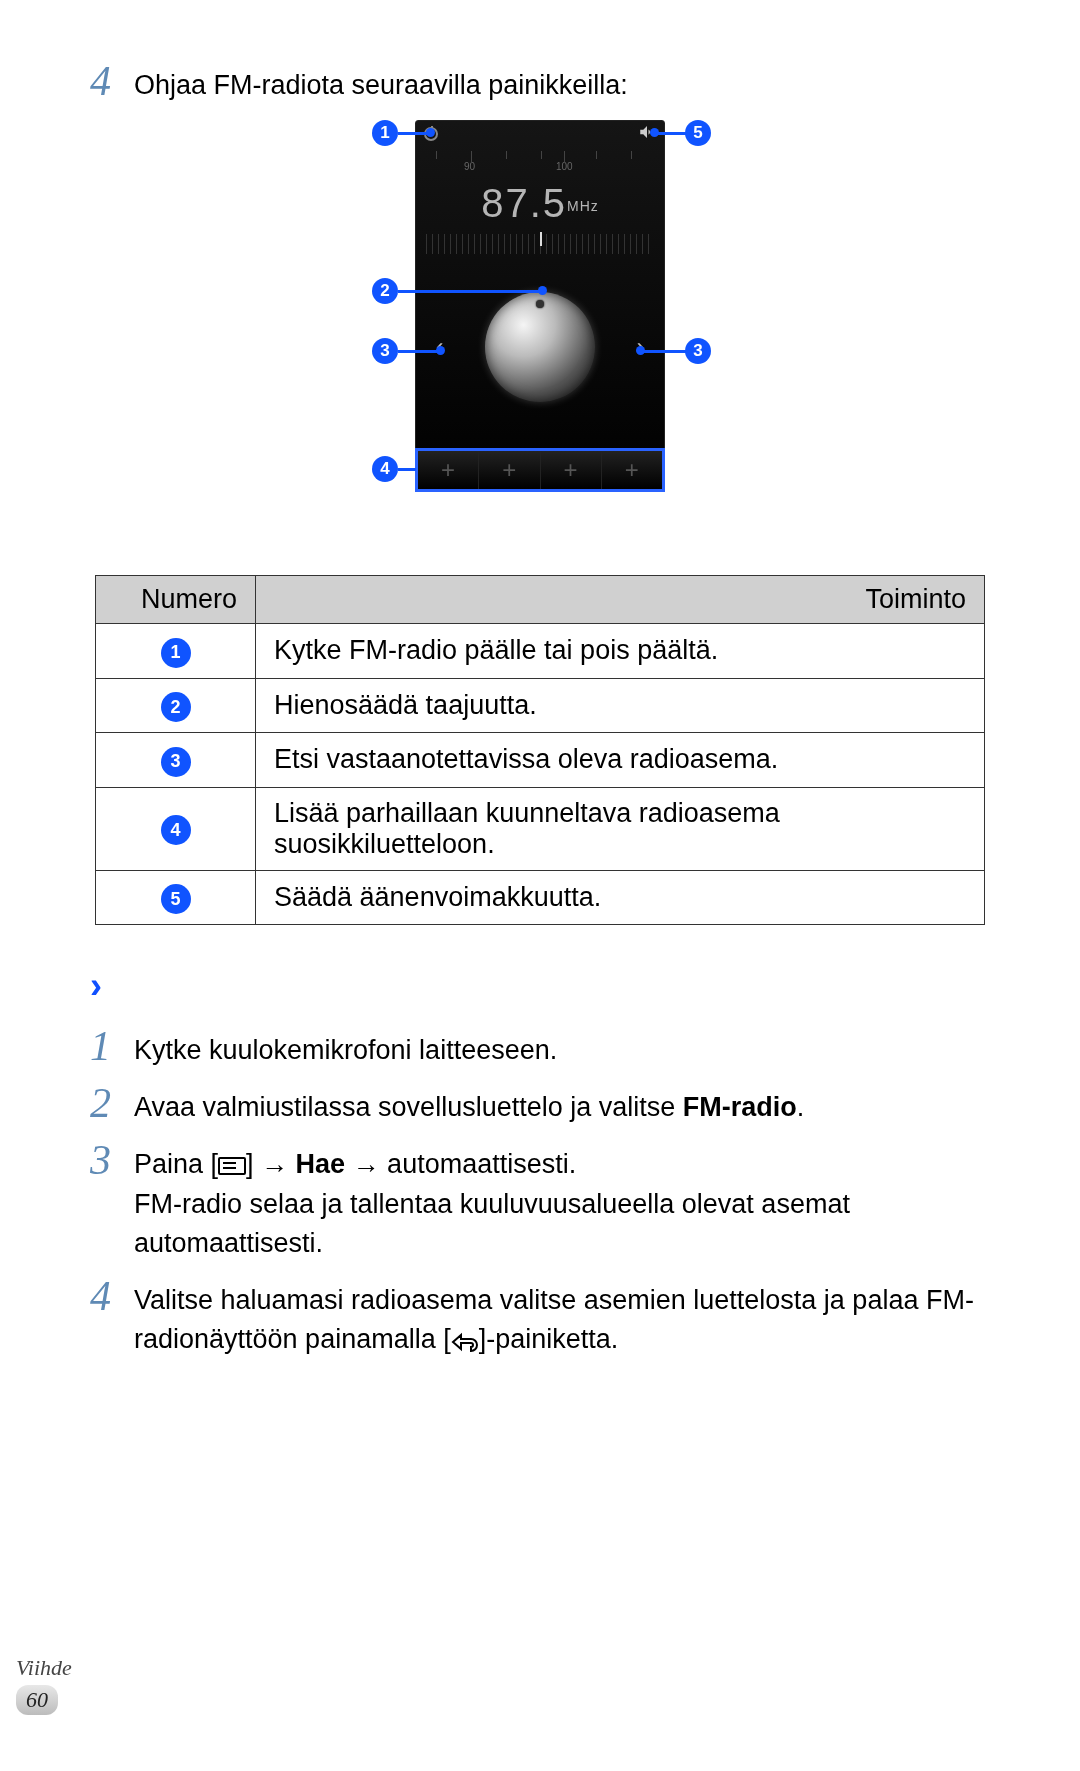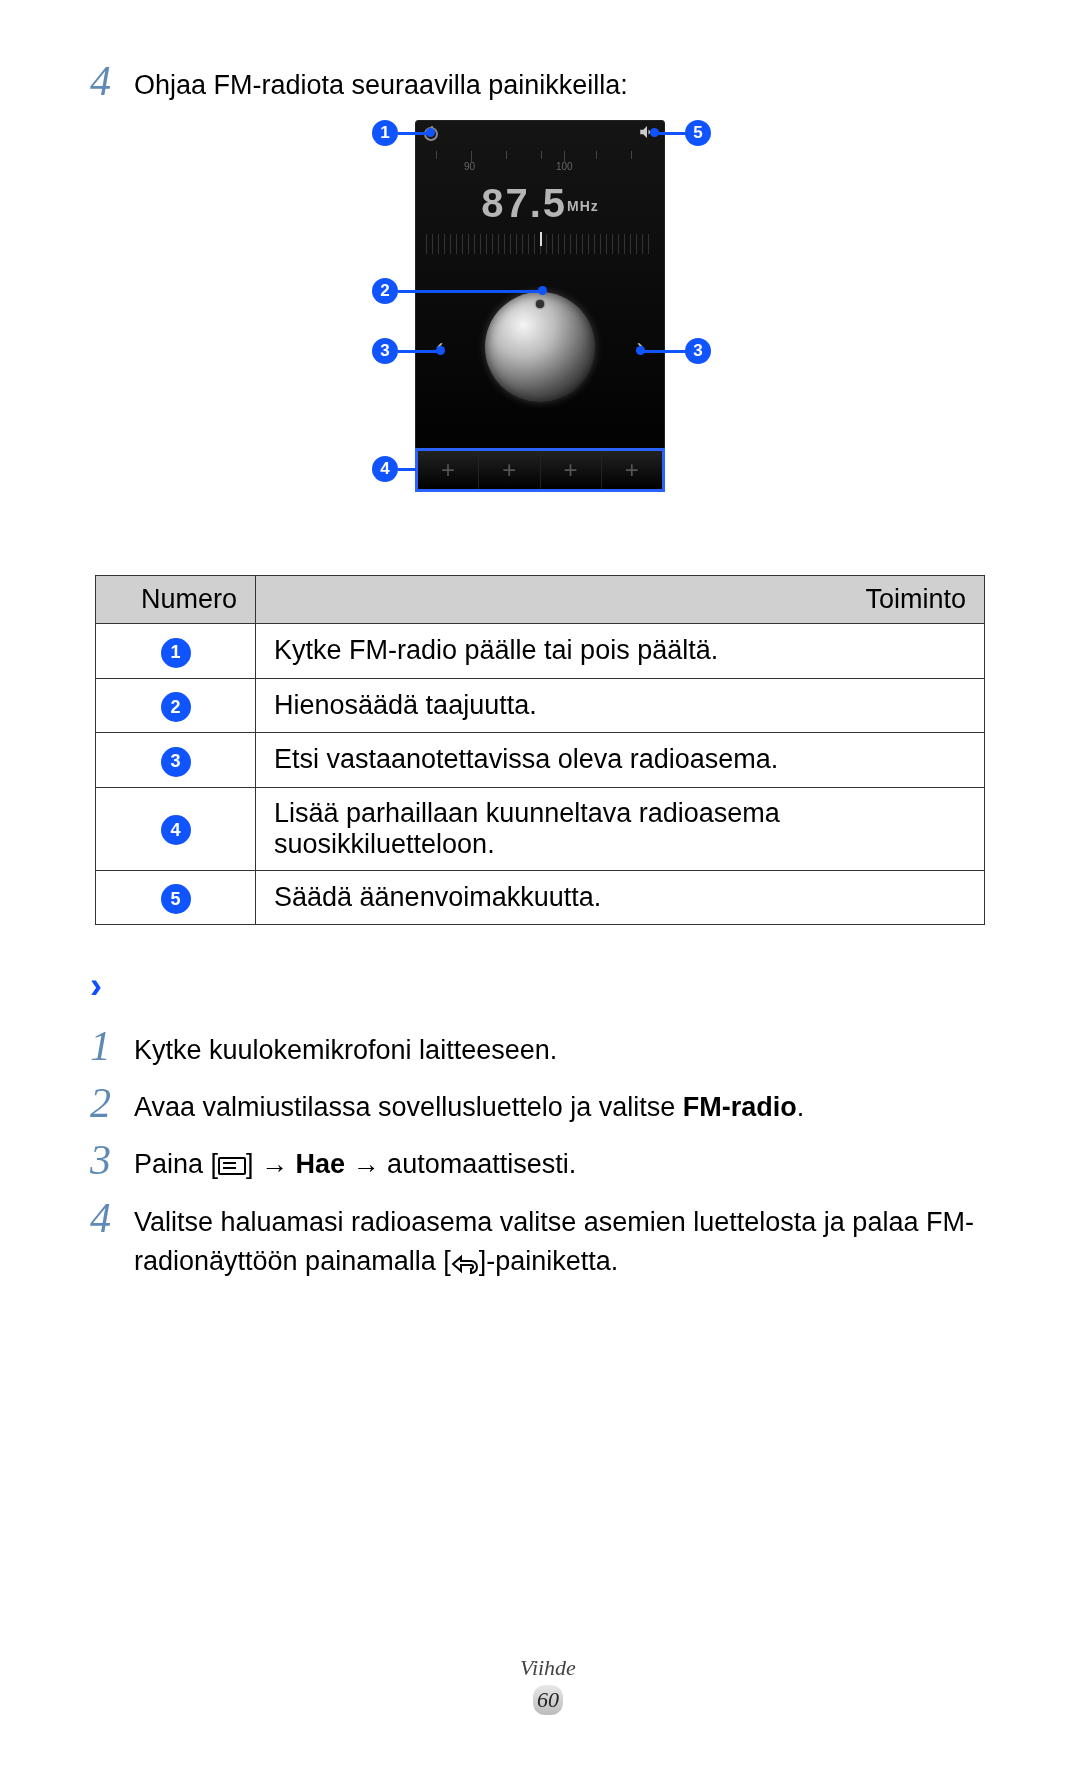--- a/index.html
+++ b/index.html
@@ -35,21 +35,21 @@
   border-radius: 3px;
   color: #aaa;
 }
 .phone-topbar { height: 26px; display: flex; align-items: center; justify-content: space-between; padding: 0 8px; }
 .pwr-icon { width: 14px; height: 14px; border: 2px solid #888; border-radius: 50%; position: relative; }
 .pwr-icon::after { content:""; position:absolute; top:-3px; left:5px; width:2px; height:8px; background:#888; }
 .spk-icon svg { width:18px; height:18px; fill:#ccc; }
 .scale { height: 28px; padding: 4px 10px; position: relative; }
 .scale-tick { position:absolute; top:4px; width:1px; height:8px; background:#444; }
 .scale-lbl { position:absolute; top:14px; font-size:10px; color:#666; }
-.freq { font-size: 40px; color: #b5b5b5; text-align:center; letter-spacing:2px; margin-top:6px; font-family: "Segoe UI Light", Arial, sans-serif; font-weight:700; }
+.freq { font-size: 40px; color: #b5b5b5; text-align:center; letter-spacing:2px; margin-top:6px; font-family: "Segoe UI Light", Arial, sans-serif; font-weight:400; }
 .freq .unit { font-size:14px; vertical-align: 6px; letter-spacing:1px; }
 .fine-ticks { height:20px; margin:8px 10px 0; background: repeating-linear-gradient(to right,#333 0 1px,transparent 1px 6px); position:relative; }
 .fine-ticks::after { content:""; position:absolute; left:50%; top:-2px; width:2px; height:14px; background:#ddd; }
 .dial-area { position:relative; height:150px; margin-top:18px; }
 .dial {
   position:absolute; left:50%; top:50%; transform:translate(-50%,-50%);
   width:110px; height:110px; border-radius:50%;
   background: radial-gradient(circle at 35% 30%, #f5f5f5, #bbb 30%, #555 65%, #111 100%);
   box-shadow: 0 0 8px rgba(255,255,255,.2), inset 0 0 12px rgba(0,0,0,.6);
 }
@@ -76,23 +76,23 @@
 .table td.numcell { text-align:center; width:160px; border-right:1px solid #333; }
 .badge { display:inline-flex; width:30px; height:30px; border-radius:50%; background:#1054ff; color:#fff; align-items:center; justify-content:center; font-size:18px; font-weight:bold; }
 
 .section-head { display:flex; align-items:baseline; margin: 30px 0 18px; }
 .section-chev { color:#1050ff; font-size:36px; font-weight:bold; margin-right:6px; }
 .section-title { font-size:33px; font-weight:bold; }
 .menu-glyph { width:28px; height:18px; border:2px solid #000; border-radius:2px; display:inline-block; position:relative; vertical-align:-2px; }
 .menu-glyph::before { content:""; position:absolute; left:3px; right:8px; top:3px; height:2px; background:#000; box-shadow:0 5px 0 #000; }
 .back-glyph { display:inline-block; vertical-align:-4px; }
 
-.footer { position:absolute; bottom:56px; left:16px; right:0; text-align:center; }
+.footer { position:absolute; bottom:56px; left:16px; right:0; }
 .footer-cat { font-style:italic; font-size:22px; color:#444; font-family: Georgia, serif; margin-bottom:4px; }
-.footer-pg { display:inline-block; padding:2px 4px; border-radius:12px; background:linear-gradient(#e8e8e8,#bcbcbc); font-style:italic; font-family: Georgia, serif; font-size:22px; color:#222; }
+.footer-pg { display:inline-block; padding:2px 10px; border-radius:12px; background:linear-gradient(#e8e8e8,#bcbcbc); font-style:italic; font-family: Georgia, serif; font-size:22px; color:#222; }
 </style>
 </head>
 <body>
 
 <div class="step-row">
   <div class="step-num">4</div>
   <div class="step-text">Ohjaa FM-radiota seuraavilla painikkeilla:</div>
 </div>
 
 <div class="diagram-wrap">
@@ -199,20 +199,21 @@
   <div class="step-num">2</div>
   <div class="step-text">
     <span>Avaa valmiustilassa sovellusluettelo ja valitse </span><span class="bold">FM-radio</span><span>.</span>
   </div>
 </div>
 
 <div class="step-row">
   <div class="step-num">3</div>
   <div class="step-text">
     <span>Paina [</span><span class="menu-glyph"></span><span>] → </span><span class="bold">Hae</span><span> → automaattisesti.</span><br>
+    <span>FM-radio selaa ja tallentaa kuuluvuusalueella olevat asemat automaattisesti.</span>
   </div>
 </div>
 
 <div class="step-row">
   <div class="step-num">4</div>
   <div class="step-text">
     <span>Valitse haluamasi radioasema valitse asemien luettelosta ja palaa FM-radionäyttöön painamalla [</span><span class="back-glyph"><svg width="28" height="20" viewBox="0 0 28 20">
           <path d="M2 10 L10 3 V7 H20 A6 6 0 0 1 20 19 V15 A2 2 0 0 0 20 11 H10 V17 Z" fill="none" stroke="#000" stroke-width="2"></path>
         </svg></span><span>]-painiketta.</span>
   </div>

